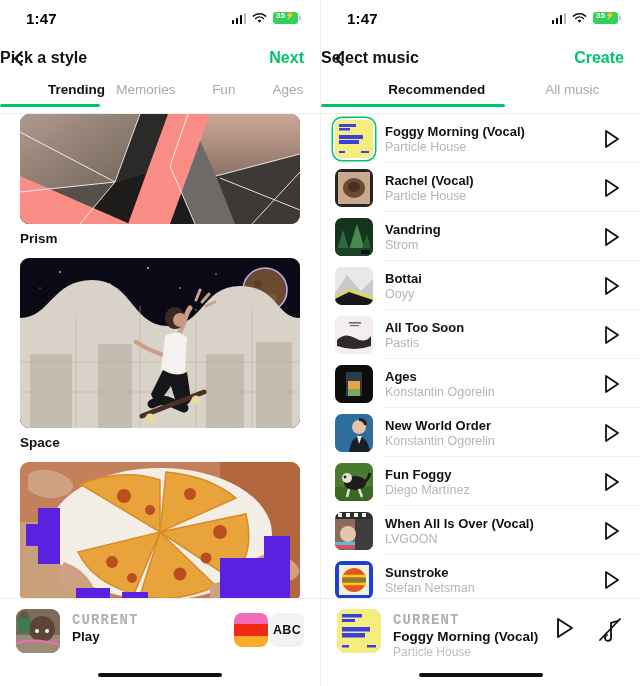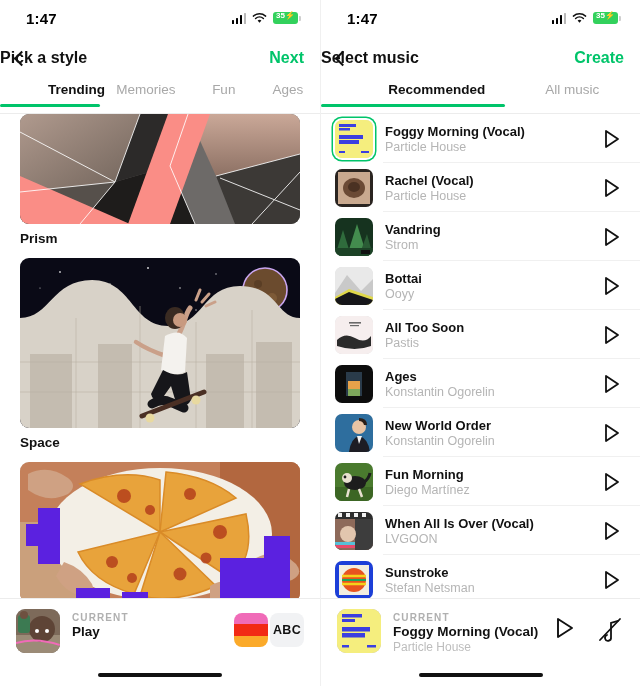--- a/index.html
+++ b/index.html
@@ -105,22 +105,23 @@
     position: absolute; left: 0; right: 0; bottom: 0; height: 88px;
     background: #fff; border-top: 1px solid #ececec;
     display: flex; align-items: flex-start; padding: 10px 16px 0 16px;
   }
   .cur-thumb {
     width: 44px; height: 44px; border-radius: 9px; overflow: hidden;
     flex: none; background: #bbb; position: relative;
   }
   .cur-meta { margin-left: 12px; padding-top: 3px; overflow: hidden; }
   .cur-kicker {
-    font-size: 10px; font-weight: bold; color: #b0b0b0;
+    font-size: 14px; font-weight: bold; color: #b0b0b0;
     letter-spacing: 1.1px;
+    font-family: Liberation Mono, monospace;
   }
   .cur-title { font-size: 13.5px; font-weight: bold; color: #111; margin-top: 1px; }
   .cur-sub { font-size: 12px; color: #bdbdbd; margin-top: 1px; }
   .spacer { flex: 1; }
 
   .swatch {
     width: 34px; height: 34px; border-radius: 8px; overflow: hidden;
     flex: none; margin-top: 4px; cursor: pointer;
   }
   .swatch div { height: 33.34%; }
@@ -547,21 +548,21 @@
             <rect width="38" height="38" fill="#4a7a2e"></rect>
             <rect y="24" width="38" height="14" fill="#3c6624"></rect>
             <ellipse cx="20" cy="20" rx="11" ry="7" fill="#1d1d1d"></ellipse>
             <circle cx="12" cy="15" r="5" fill="#e8e0d0"></circle>
             <circle cx="10" cy="14" r="1.4" fill="#1d1d1d"></circle>
             <path d="M28 20 q6 -4 7 -10" stroke="#1d1d1d" stroke-width="3" fill="none"></path>
             <path d="M14 26 l-2 8 M24 26 l3 8" stroke="#e8e0d0" stroke-width="2.5"></path>
           </svg>
         </div>
         <div class="m-meta">
-          <div class="m-title">Fun Morning</div>
+          <div class="m-title">Fun Foggy</div>
           <div class="m-artist">Diego Martínez</div>
         </div>
         <svg class="play-ico" viewBox="0 0 26 26">
           <path d="M8 5 L20 13 L8 21 Z" fill="none" stroke="#111" stroke-width="1.8" stroke-linejoin="round"></path>
         </svg>
       </div>
 
       <div class="music-row">
         <div class="art">
           <svg width="38" height="38" viewBox="0 0 38 38">

